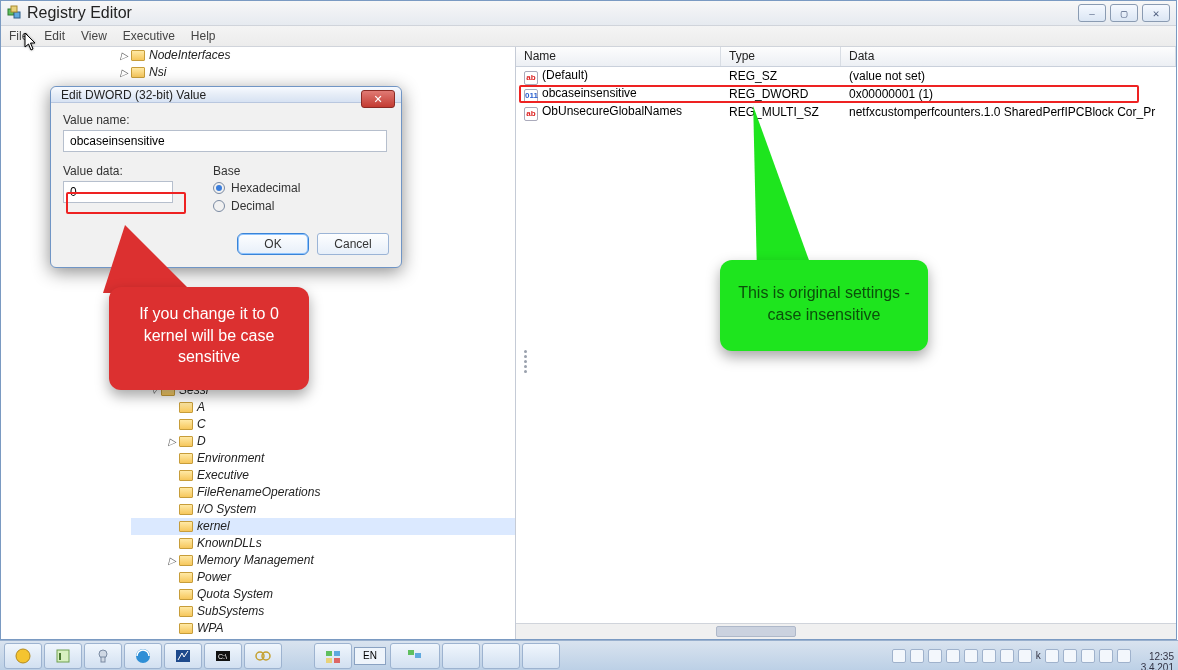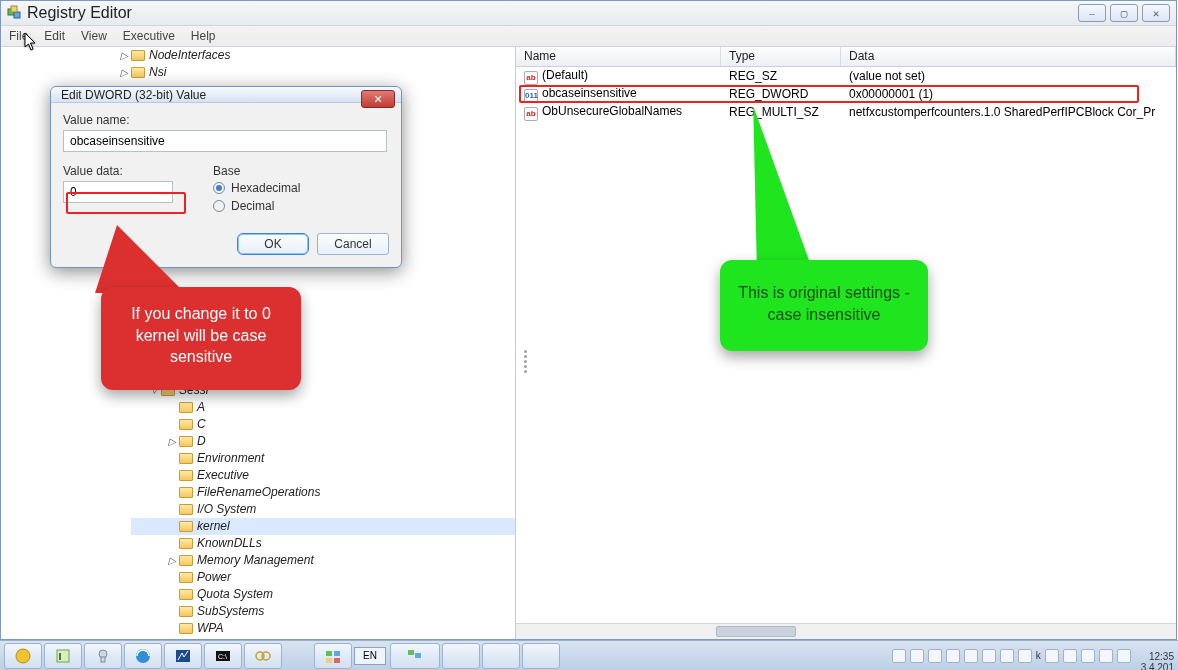--- a/index.html
+++ b/index.html
@@ -59,21 +59,21 @@
   .radio-row { margin-bottom:4px; display:flex; align-items:center; }
   .radio { width:12px; height:12px; border:1px solid #7a8aa2; border-radius:50%; margin-right:6px; display:inline-flex; align-items:center; justify-content:center; }
   .radio.checked::after { content:""; width:6px; height:6px; border-radius:50%; background:#3a7ddb; }
   .dlg-btns { display:flex; justify-content:flex-end; gap:8px; margin-top:16px; }
   .btn { width:72px; height:22px; border:1px solid #9bb4d6; border-radius:3px; background:linear-gradient(#fdfeff,#e7eff9); font-size:12px; display:flex; align-items:center; justify-content:center; }
   .btn.primary { border-color:#3a83d6; box-shadow:0 0 0 1px #8cc3ff inset;border-radius:6px; }
 
   .red-box-input { position:absolute; left:66px; top:192px; width:120px; height:22px; border:2px solid #e22; border-radius:2px; pointer-events:none; }
 
   
-  .callout-red { position:absolute; left:101px; top:225px; width:202px; height:210px; pointer-events:none; }
+  .callout-red { position:absolute; left:109px; top:225px; width:202px; height:210px; pointer-events:none; }
   .callout-red .tail { width:0; height:0; border-left:22px solid transparent; border-right:68px solid transparent; border-bottom:68px solid #dc3030; margin-left:-6px; }
   .callout-red .body { margin-top:-6px; width:200px; padding:16px 14px 22px; background:#dc3030; border-radius:12px; box-shadow:0 6px 14px rgba(0,0,0,.35); color:#fff; font-size:16px; text-align:center; line-height:1.35; }
 
   
   .callout-green { position:absolute; left:720px; top:110px; width:210px; height:280px; pointer-events:none; }
   .callout-green .tail { position:absolute; left:28px; top:-6px; width:0; height:0; border-left:14px solid transparent; border-right:42px solid transparent; border-bottom:170px solid #1ee51e; transform:rotate(-6deg); }
   .callout-green .body { position:absolute; top:150px; left:0; width:208px; padding:22px 16px 26px; background:#1ee51e; border-radius:12px; box-shadow:0 6px 14px rgba(0,0,0,.35); color:#0b4f0b; font-size:16px; text-align:center; line-height:1.35; }
 
   
   .taskbar { position:absolute; left:0; bottom:0; width:1178px; height:30px; background:linear-gradient(#d9e3ef,#bcd0e6); border-top:1px solid #99b0ce; display:flex; align-items:center; padding:0 4px; }

